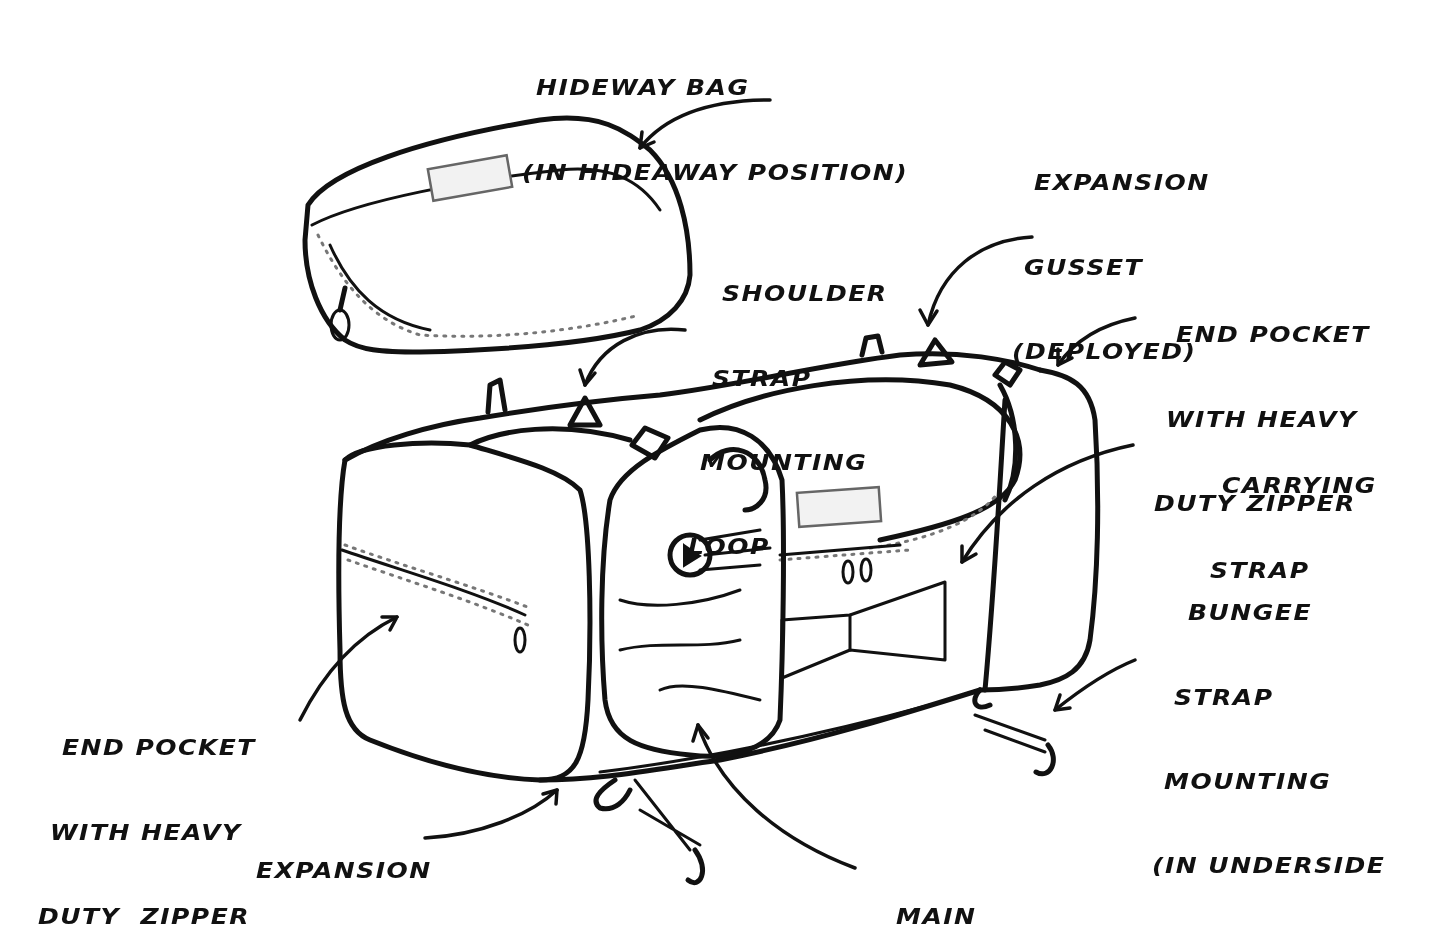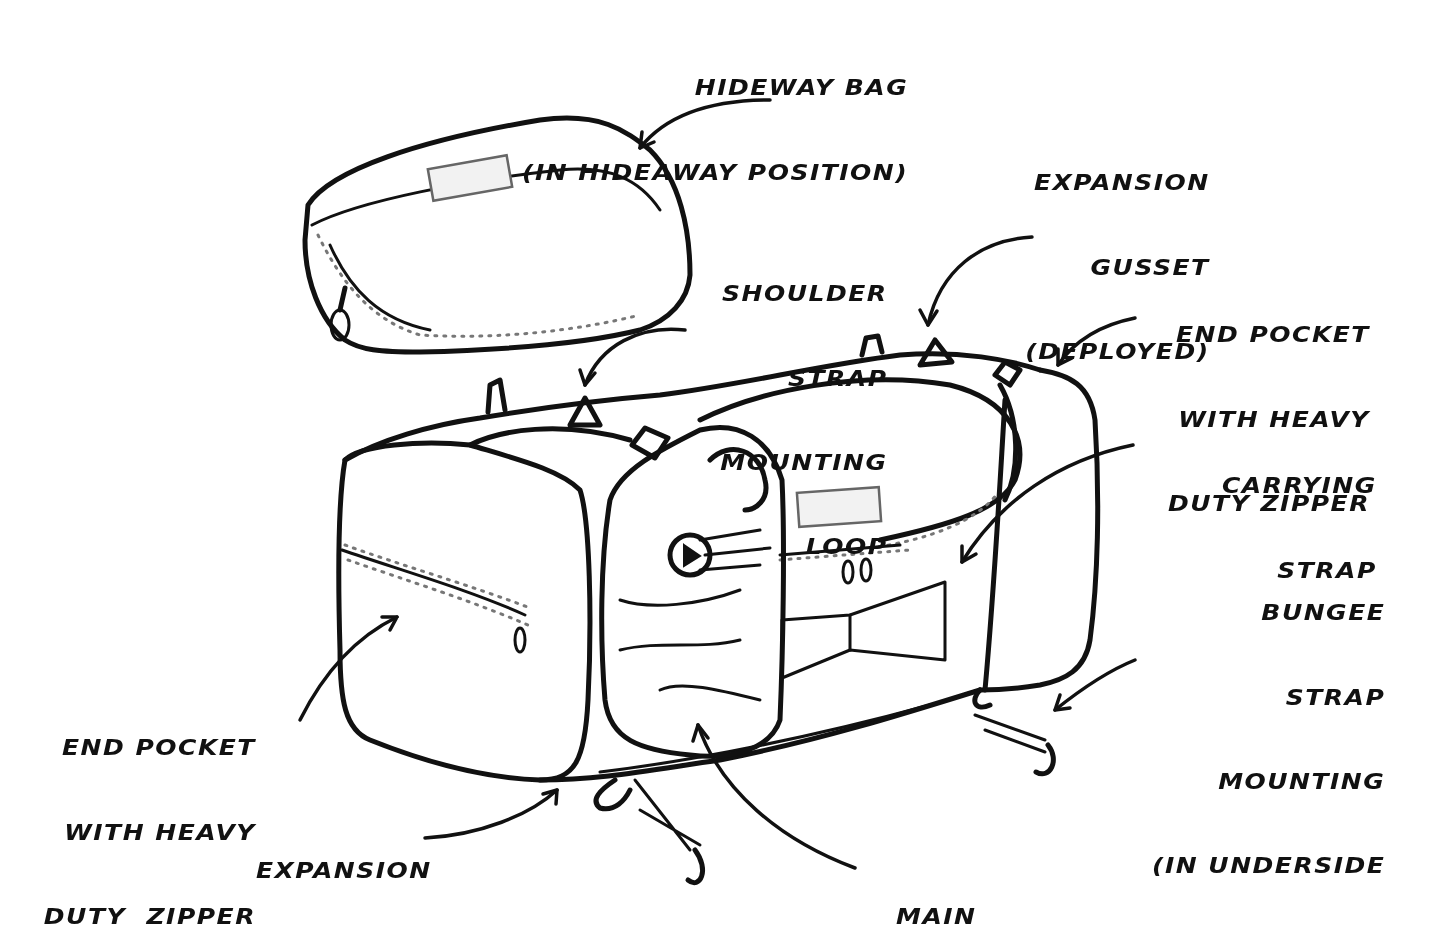--- a/index.html
+++ b/index.html
@@ -1,17 +1,17 @@
 <!DOCTYPE html>
 <html><head>
   <meta charset="utf-8">
   <style>
     html, body { margin: 0; padding: 0; background: #ffffff; }
     body { width: 1445px; height: 939px; overflow: hidden; position: relative; }
-    #stage { position: absolute; left: 0; top: 0; width: 1445px; height: 939px; text-align: right; }
+    #stage { position: absolute; left: 0; top: 0; width: 1445px; height: 939px; }
     svg#art { position: absolute; left: 0; top: 0; }
     .ink { fill: none; stroke: #111; stroke-width: 5; stroke-linecap: round; stroke-linejoin: round; }
     .ink-thin { fill: none; stroke: #111; stroke-width: 3; stroke-linecap: round; stroke-linejoin: round; }
     .ink-fill { fill: #111; stroke: #111; stroke-width: 2; }
     .dots { fill: none; stroke: #777; stroke-width: 3; stroke-dasharray: 2 7; stroke-linecap: round; }
     .arrow { fill: none; stroke: #111; stroke-width: 3.5; stroke-linecap: round; }
     .patch { fill: #f2f2f2; stroke: #666; stroke-width: 2.5; }
     .label {
       position: absolute;
       font-family: "DejaVu Sans", sans-serif;

